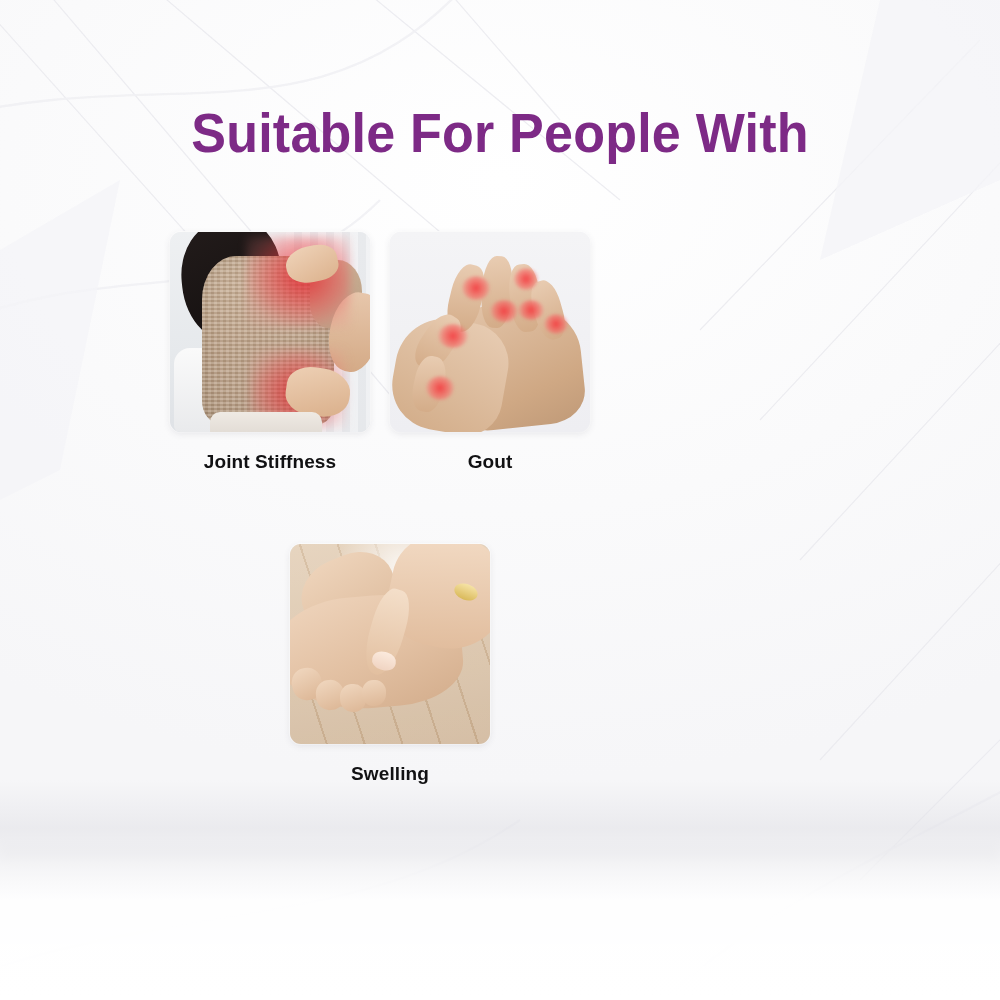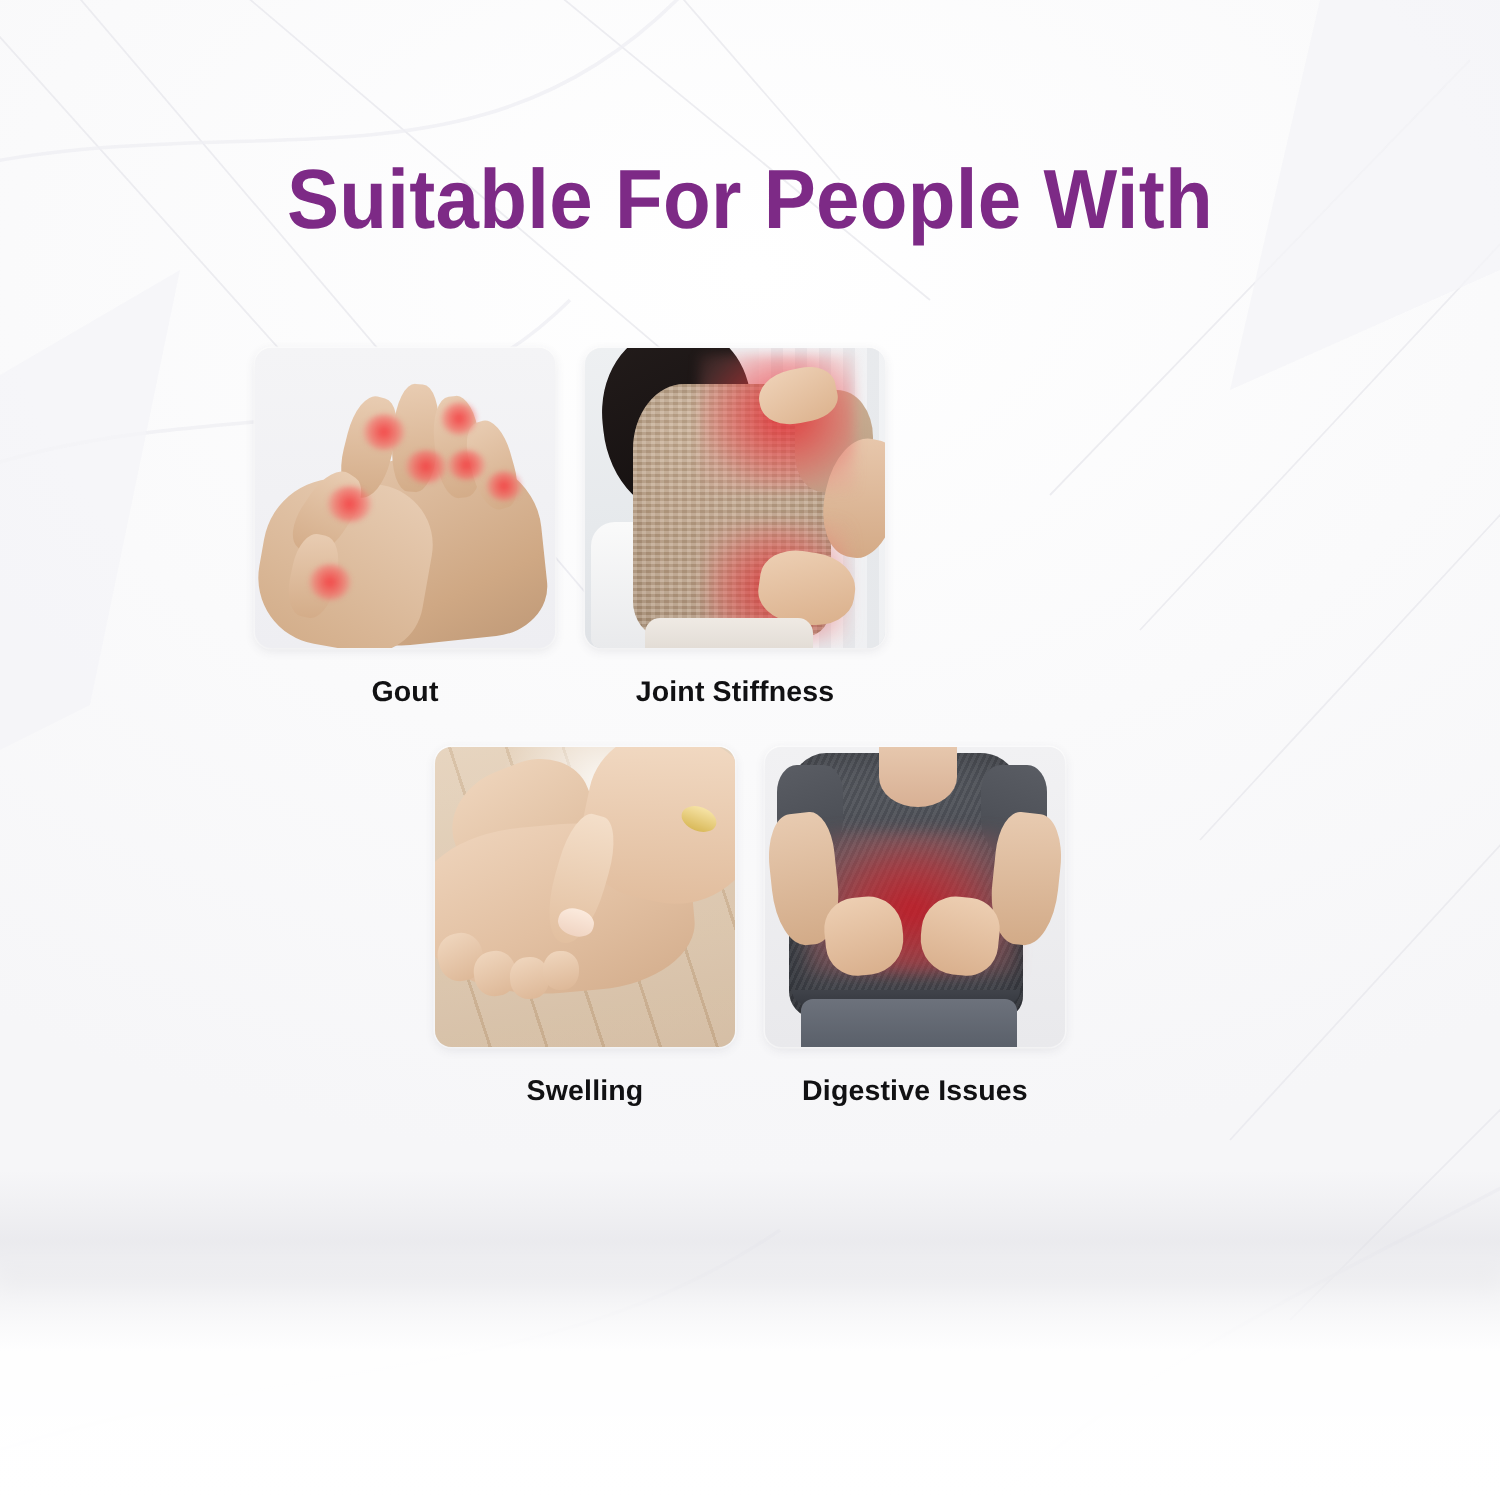--- a/index.html
+++ b/index.html
@@ -47,21 +47,21 @@
     letter-spacing:.2px;
     color:#7d2a86;
     transform:scaleX(.93);
     transform-origin:50% 50%;
     white-space:nowrap;
   }
 
   
   .row { position:absolute; display:flex; }
   .row-1 { top:232px; left:170px; gap:20px; }
-  .row-2 { top:498px; left:290px; gap:20px; }
+  .row-2 { top:544px; left:290px; gap:20px; }
 
   .item { width:200px; }
 
   .thumb {
     width:200px; height:200px;
     border-radius:11px;
     overflow:hidden;
     position:relative;
     background:#f2f2f5;
     box-shadow:0 2px 7px rgba(60,60,80,.10), 0 0 0 1px rgba(255,255,255,.9);
@@ -267,20 +267,40 @@
   <div class="bg-bottom-line"></div>
   <div class="bg-bottom-glow"></div>
 
   <h1 class="title">Suitable For People With</h1>
 
   <div class="row row-1">
 
 
     <div class="item">
       <div class="thumb">
+        <div class="scene s-joint">
+          <div class="blinds"></div>
+            <div class="chair"></div>
+            <div class="hair"></div>
+          <div class="torso"></div>
+            <div class="knit"></div>
+            <div class="sleeve"></div>
+          <div class="arm"></div>
+            <div class="pain-top"></div>
+            <div class="pain-bot"></div>
+          <div class="handtop"></div>
+            <div class="handlow"></div>
+            <div class="waist"></div>
+        </div>
+      </div>
+      <div class="caption">Joint Stiffness</div>
+    </div>
+
+    <div class="item">
+      <div class="thumb">
         <div class="scene s-gout">
           <div class="palm"></div>
             <div class="palm2"></div>
           <div class="fg f1"></div>
             <div class="fg f2"></div>
             <div class="fg f3"></div>
           <div class="fg f4"></div>
             <div class="fg f5"></div>
             <div class="fg f6"></div>
           <div class="jt j1"></div>
@@ -288,40 +308,20 @@
             <div class="jt j3"></div>
           <div class="jt j4"></div>
             <div class="jt j5"></div>
             <div class="jt j6"></div>
             <div class="jt j7"></div>
         </div>
       </div>
       <div class="caption">Gout</div>
     </div>
 
-    <div class="item">
-      <div class="thumb">
-        <div class="scene s-joint">
-          <div class="blinds"></div>
-            <div class="chair"></div>
-            <div class="hair"></div>
-          <div class="torso"></div>
-            <div class="knit"></div>
-            <div class="sleeve"></div>
-          <div class="arm"></div>
-            <div class="pain-top"></div>
-            <div class="pain-bot"></div>
-          <div class="handtop"></div>
-            <div class="handlow"></div>
-            <div class="waist"></div>
-        </div>
-      </div>
-      <div class="caption">Joint Stiffness</div>
-    </div>
-
   </div>
 
   <div class="row row-2">
 
     <div class="item">
       <div class="thumb">
         <div class="scene s-swell">
           <div class="planks"></div>
             <div class="glow"></div>
           <div class="ankle"></div>
@@ -332,35 +332,16 @@
             <div class="toe t4"></div>
           <div class="hand"></div>
             <div class="finger"></div>
             <div class="nail"></div>
             <div class="ring"></div>
         </div>
       </div>
       <div class="caption">Swelling</div>
     </div>
 
-    <div class="item">
-      <div class="thumb">
-        <div class="scene s-dig">
-          <div class="tee"></div>
-            <div class="tee-tex"></div>
-            <div class="neck"></div>
-          <div class="sleeve-l"></div>
-            <div class="sleeve-r"></div>
-          <div class="pain"></div>
-          <div class="arm-l"></div>
-            <div class="arm-r"></div>
-          <div class="hand-l"></div>
-            <div class="hand-r"></div>
-          <div class="hem"></div>
-            <div class="pants"></div>
-        </div>
-      </div>
-      <div class="caption">Digestive Issues</div>
-    </div>
 
   </div>
 
 </div>
 
 </body></html>

